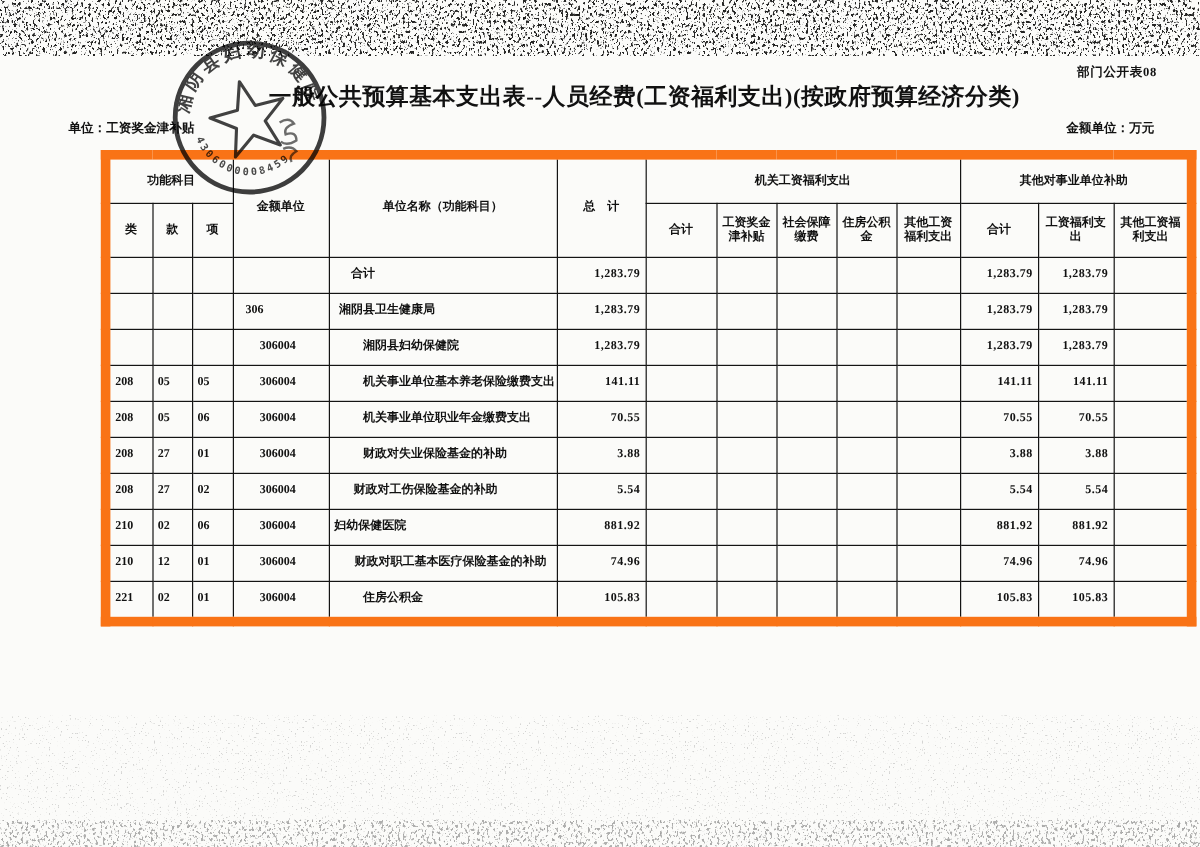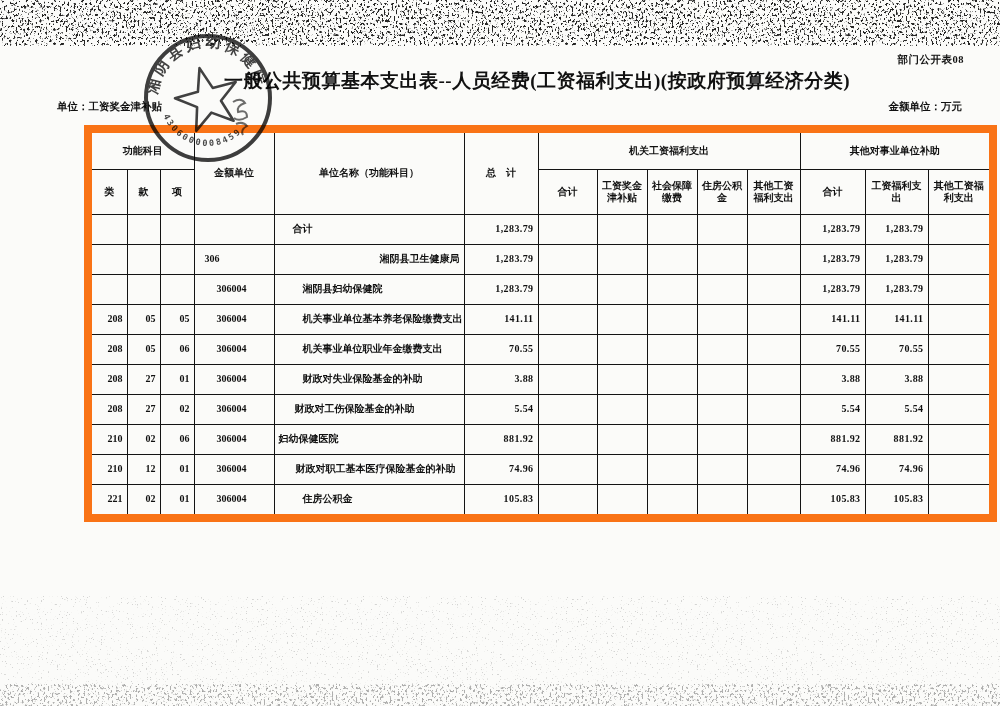--- a/index.html
+++ b/index.html
@@ -22,21 +22,21 @@
   }
   table.budget th,table.budget td{
     border:1px solid #141414;font-size:10px;line-height:1.25;
     padding:1px 4px;overflow:hidden;vertical-align:middle;
   }
   table.budget{border:8px solid #f97316;margin-left:27px;}
   table.budget th{font-weight:bold;text-align:center;}
   thead tr.grp th{height:34px;}
   thead tr.sub th{height:42px;}
   tbody td{height:27px;}
-  td.c-center{text-align:right;font-weight:bold;}
+  td.c-center{text-align:left;font-weight:bold;}
   td.c-num{text-align:right;font-weight:bold;letter-spacing:.4px;padding-right:5px;white-space:nowrap;}
   td.c-code{text-align:left;font-weight:bold;}
   td.c-name{text-align:left;font-weight:bold;white-space:nowrap;}
   .stamp{position:absolute;left:137px;top:28px;width:142px;height:142px;
     mix-blend-mode:multiply;opacity:.86;z-index:5;}
 </style>
 </head>
 <body>
 
 <svg class="noise noise-top" width="1000" height="52">
@@ -123,21 +123,21 @@
         <td class="c-num"></td>
         <td class="c-num">1,283.79</td>
         <td class="c-num">1,283.79</td>
         <td class="c-num"></td>
       </tr>
       <tr>
         <td class="c-center"></td>
         <td class="c-center"></td>
         <td class="c-center"></td>
         <td class="c-code" style="padding-left: 10px;">306</td>
-        <td class="c-name" style="padding-left: 8px; text-align: right;">湘阴县卫生健康局</td>
+        <td class="c-name" style="padding-left: 8px;">湘阴县卫生健康局</td>
         <td class="c-num">1,283.79</td>
         <td class="c-num"></td>
         <td class="c-num"></td>
         <td class="c-num"></td>
         <td class="c-num"></td>
         <td class="c-num"></td>
         <td class="c-num">1,283.79</td>
         <td class="c-num">1,283.79</td>
         <td class="c-num"></td>
       </tr>

